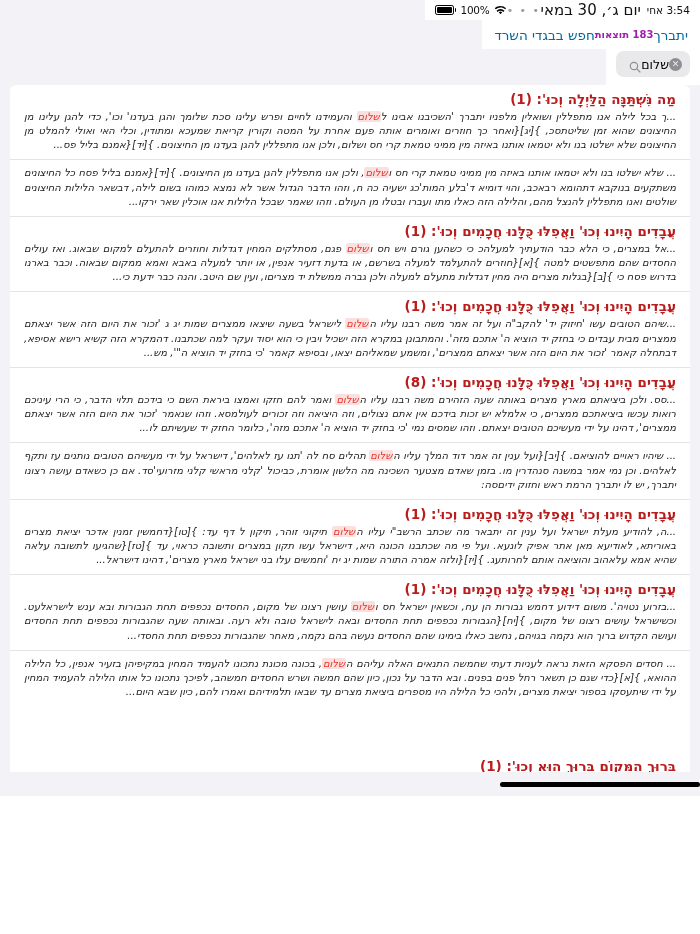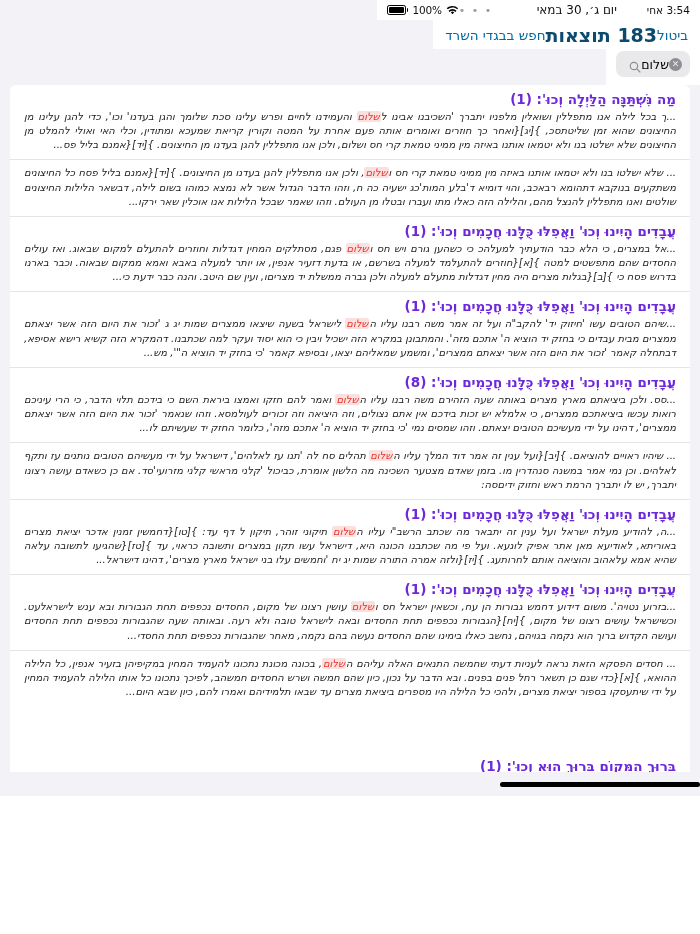--- a/index.html
+++ b/index.html
@@ -22,31 +22,31 @@
   .sb-left { display: flex; align-items: center; gap: 4px; }
   .sb-right { display: flex; align-items: center; gap: 6px; direction: rtl; }
   .batt { display: inline-flex; align-items: center; }
   .batt-body { width: 19px; height: 9.5px; border: 1px solid #000; border-radius: 2.2px;
                padding: 1px; display: inline-block; }
   .batt-fill { display: block; height: 100%; width: 100%; background: #000; border-radius: 1px; }
   .batt-cap { width: 1.6px; height: 4px; background: #000; border-radius: 0 1px 1px 0; margin-left: 1px; }
   .batt-pct { font-size: 10.5px; letter-spacing: -0.2px; }
   .wifi { width: 13px; height: 11px; display: inline-block; }
   .dots { letter-spacing: 1.5px; color: #9a9a9e; font-size: 11px; }
-  .sb-time { font-size: 10.5px; margin-left: 24px; }
-  .sb-date { font-size: 12px; margin-left: 44px; }
+  .sb-time { font-size: 10.5px; }
+  .sb-date { font-size: 15px; }
 
   
   .navbar {
     flex: 0 0 29px; height: 29px; background: #ffffff;
     display: flex; align-items: center; justify-content: space-between;
     padding: 0 12px; direction: rtl;
   }
   .nav-btn { color: #0369a1; font-size: 13.5px; cursor: pointer; white-space: nowrap; }
-  .nav-title { font-size: 19px; font-weight: bold; color: #0c4a6e; }
+  .nav-title { font-size: 10px; font-weight: bold; color: #a21caf; }
 
   
   .searchwrap {
     flex: 0 0 36px; background: #ffffff; display: flex; align-items: center;
     padding: 0 10px 6px 10px;
   }
   .searchfield {
     width: 100%; height: 26px; background: #e9e9ec; border-radius: 8px;
     display: flex; flex-direction: row-reverse; align-items: center;
     padding: 0 8px; direction: rtl; position: relative;
@@ -64,21 +64,21 @@
   .results {
     flex: 1 1 auto; background: #ffffff; margin: 0 10px; border-radius: 6px;
     overflow: hidden; direction: rtl;
   }
   .result {
     padding: 6px 14px 7px 14px;
     border-bottom: 1px solid #e4e4e6;
   }
   .result:last-child { border-bottom: none; }
   .r-title {
-    color: #6d28d9; font-size: 13.5px; font-weight: bold;
+    color: #b91c1c; font-size: 13.5px; font-weight: bold;
     text-align: right; margin-bottom: 2px; line-height: 1.25;
     cursor: pointer;
   }
   .r-body {
     color: #1b1b1b; font-size: 10px; line-height: 1.42;
     text-align: justify; text-align-last: right; direction: rtl; font-style: italic;
   }
   .r-body mark { background: #fbe0e0; color: #e8342a; padding: 0 1px; border-radius: 2px; }
 
   
@@ -115,21 +115,21 @@
       </span>
     </div>
     <div class="dots">• • •</div>
     <div class="sb-right">
       <span class="sb-time">3:54 אחי</span>
       <span class="sb-date">יום ג׳, 30 במאי</span>
     </div>
   </div>
 
   <div class="navbar">
-    <div class="nav-btn">ביטול</div>
+    <div class="nav-btn">יתברך</div>
     <div class="nav-title">183 תוצאות</div>
     <div class="nav-btn">חפש בבגדי השרד</div>
   </div>
 
   <div class="searchwrap">
     <div class="searchfield">
       <span class="mag">
         <svg viewBox="0 0 14 14" width="12" height="12">
             <circle cx="5.8" cy="5.8" r="4.3" fill="none" stroke="#8e8e93" stroke-width="1.4"></circle>
             <line x1="9.1" y1="9.1" x2="12.8" y2="12.8" stroke="#8e8e93" stroke-width="1.4" stroke-linecap="round"></line>

